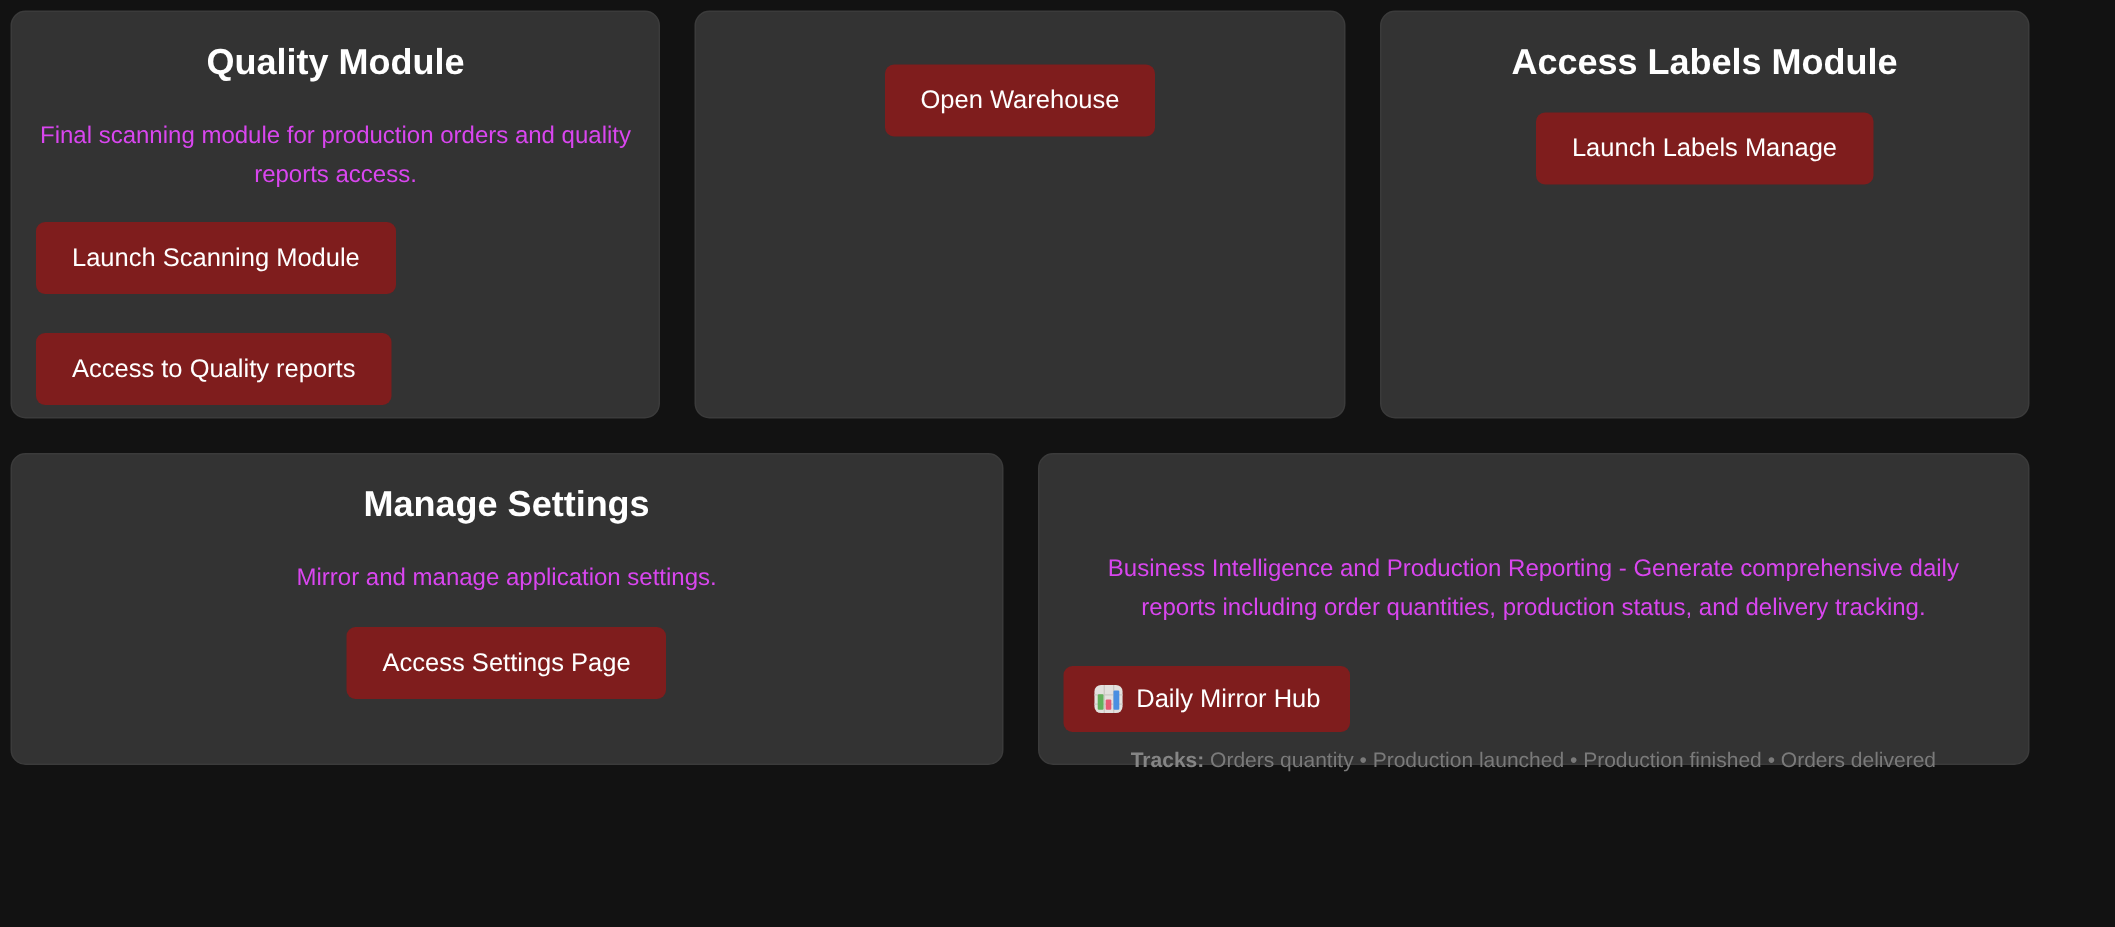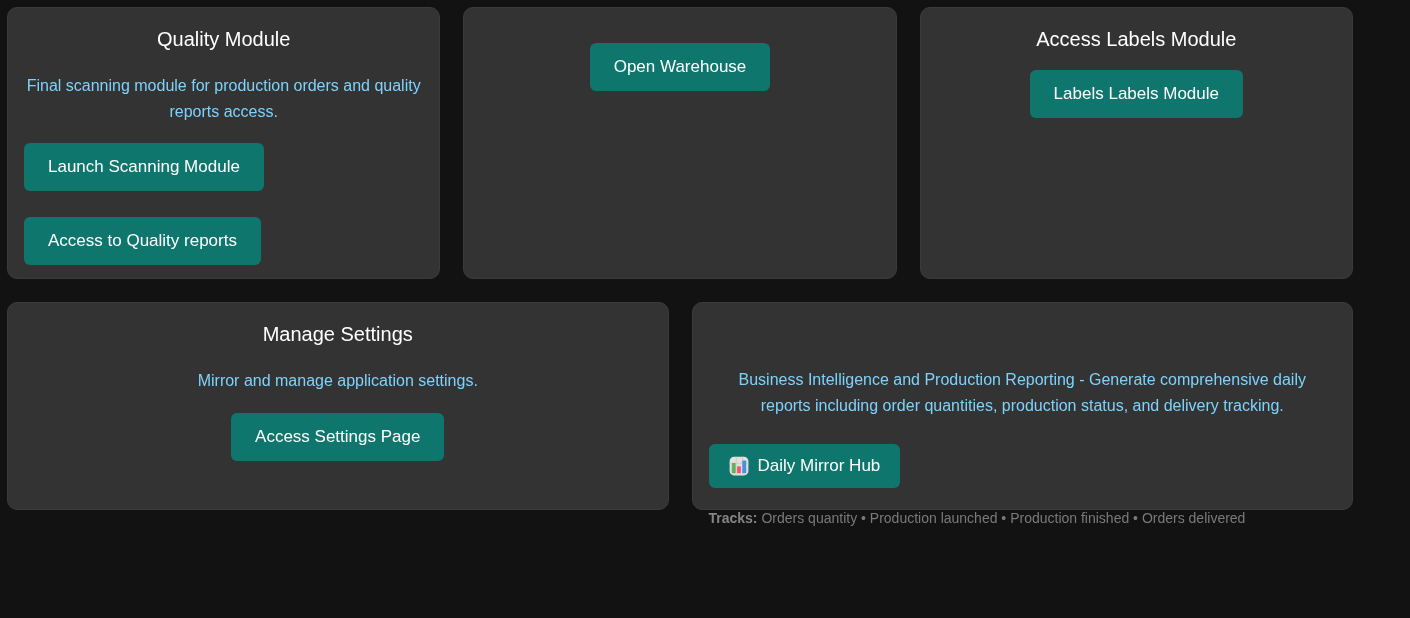--- a/index.html
+++ b/index.html
@@ -24,68 +24,69 @@
     flex: 1;
     background: #333333;
     border: 1px solid #3b3b3b;
     border-radius: 10px;
     padding: 16px;
   }
   .row-top .card { height: 272px; }
   .row-bottom .card { height: 208px; }
   .card-title {
     margin: 4px 0 0;
-    font-size: 20px;
-    font-weight: 400;
+    font-size: 24px;
+    font-weight: 700;
     text-align: center;
     color: #ffffff;
   }
   .title-row {
     margin-top: 2px;
     display: flex;
     align-items: center;
     justify-content: center;
     gap: 10px;
   }
   .title-row .card-title { margin: 0; }
   .card-desc {
     margin: 22px 0 0;
     font-size: 16px;
     line-height: 1.65;
     text-align: center;
-    color: #7dd3fc;
+    color: #d946ef;
   }
   .desc-wide { max-width: 600px; margin-left: auto; margin-right: auto; margin-top: 48px; }
   .btn {
     display: inline-flex;
     align-items: center;
     justify-content: center;
     gap: 9px;
-    background: #0f766e;
+    background: #7f1d1d;
     color: #ffffff;
     border: none;
     border-radius: 6px;
     font-size: 17px;
     font-family: inherit;
     padding: 14px 24px;
     cursor: pointer;
     line-height: 20px;
   }
   .btn-stack {
     margin-top: 17px;
     display: flex;
     flex-direction: column;
     align-items: flex-start;
     gap: 26px;
   }
   .btn-center { margin-top: 19px; text-align: center; }
   .btn-left { margin-top: 24px; text-align: left; }
   .hub-btn { padding: 12px 20px; }
   .tracks {
-    margin-top: 22px;
+    margin-top: 10px;
+    text-align: center;
     font-size: 14px;
     color: #7a7a7a;
   }
   .tracks .tracks-label { font-weight: 700; color: #858585; }
   .emoji-icon { display: inline-block; flex: 0 0 auto; }
 </style>
 </head>
 <body>
 
 <div class="content">
@@ -103,21 +104,21 @@
 
     <div class="card">
       <div class="btn-center">
         <button class="btn">Open Warehouse</button>
       </div>
     </div>
 
     <div class="card">
       <h2 class="card-title">Access Labels Module</h2>
       <div class="btn-center">
-        <button class="btn">Labels Labels Module</button>
+        <button class="btn">Launch Labels Manage</button>
       </div>
     </div>
 
   </div>
 
   <div class="row row-bottom">
 
     <div class="card">
       <h2 class="card-title">Manage Settings</h2>
       <p class="card-desc">Mirror and manage application settings.</p>

